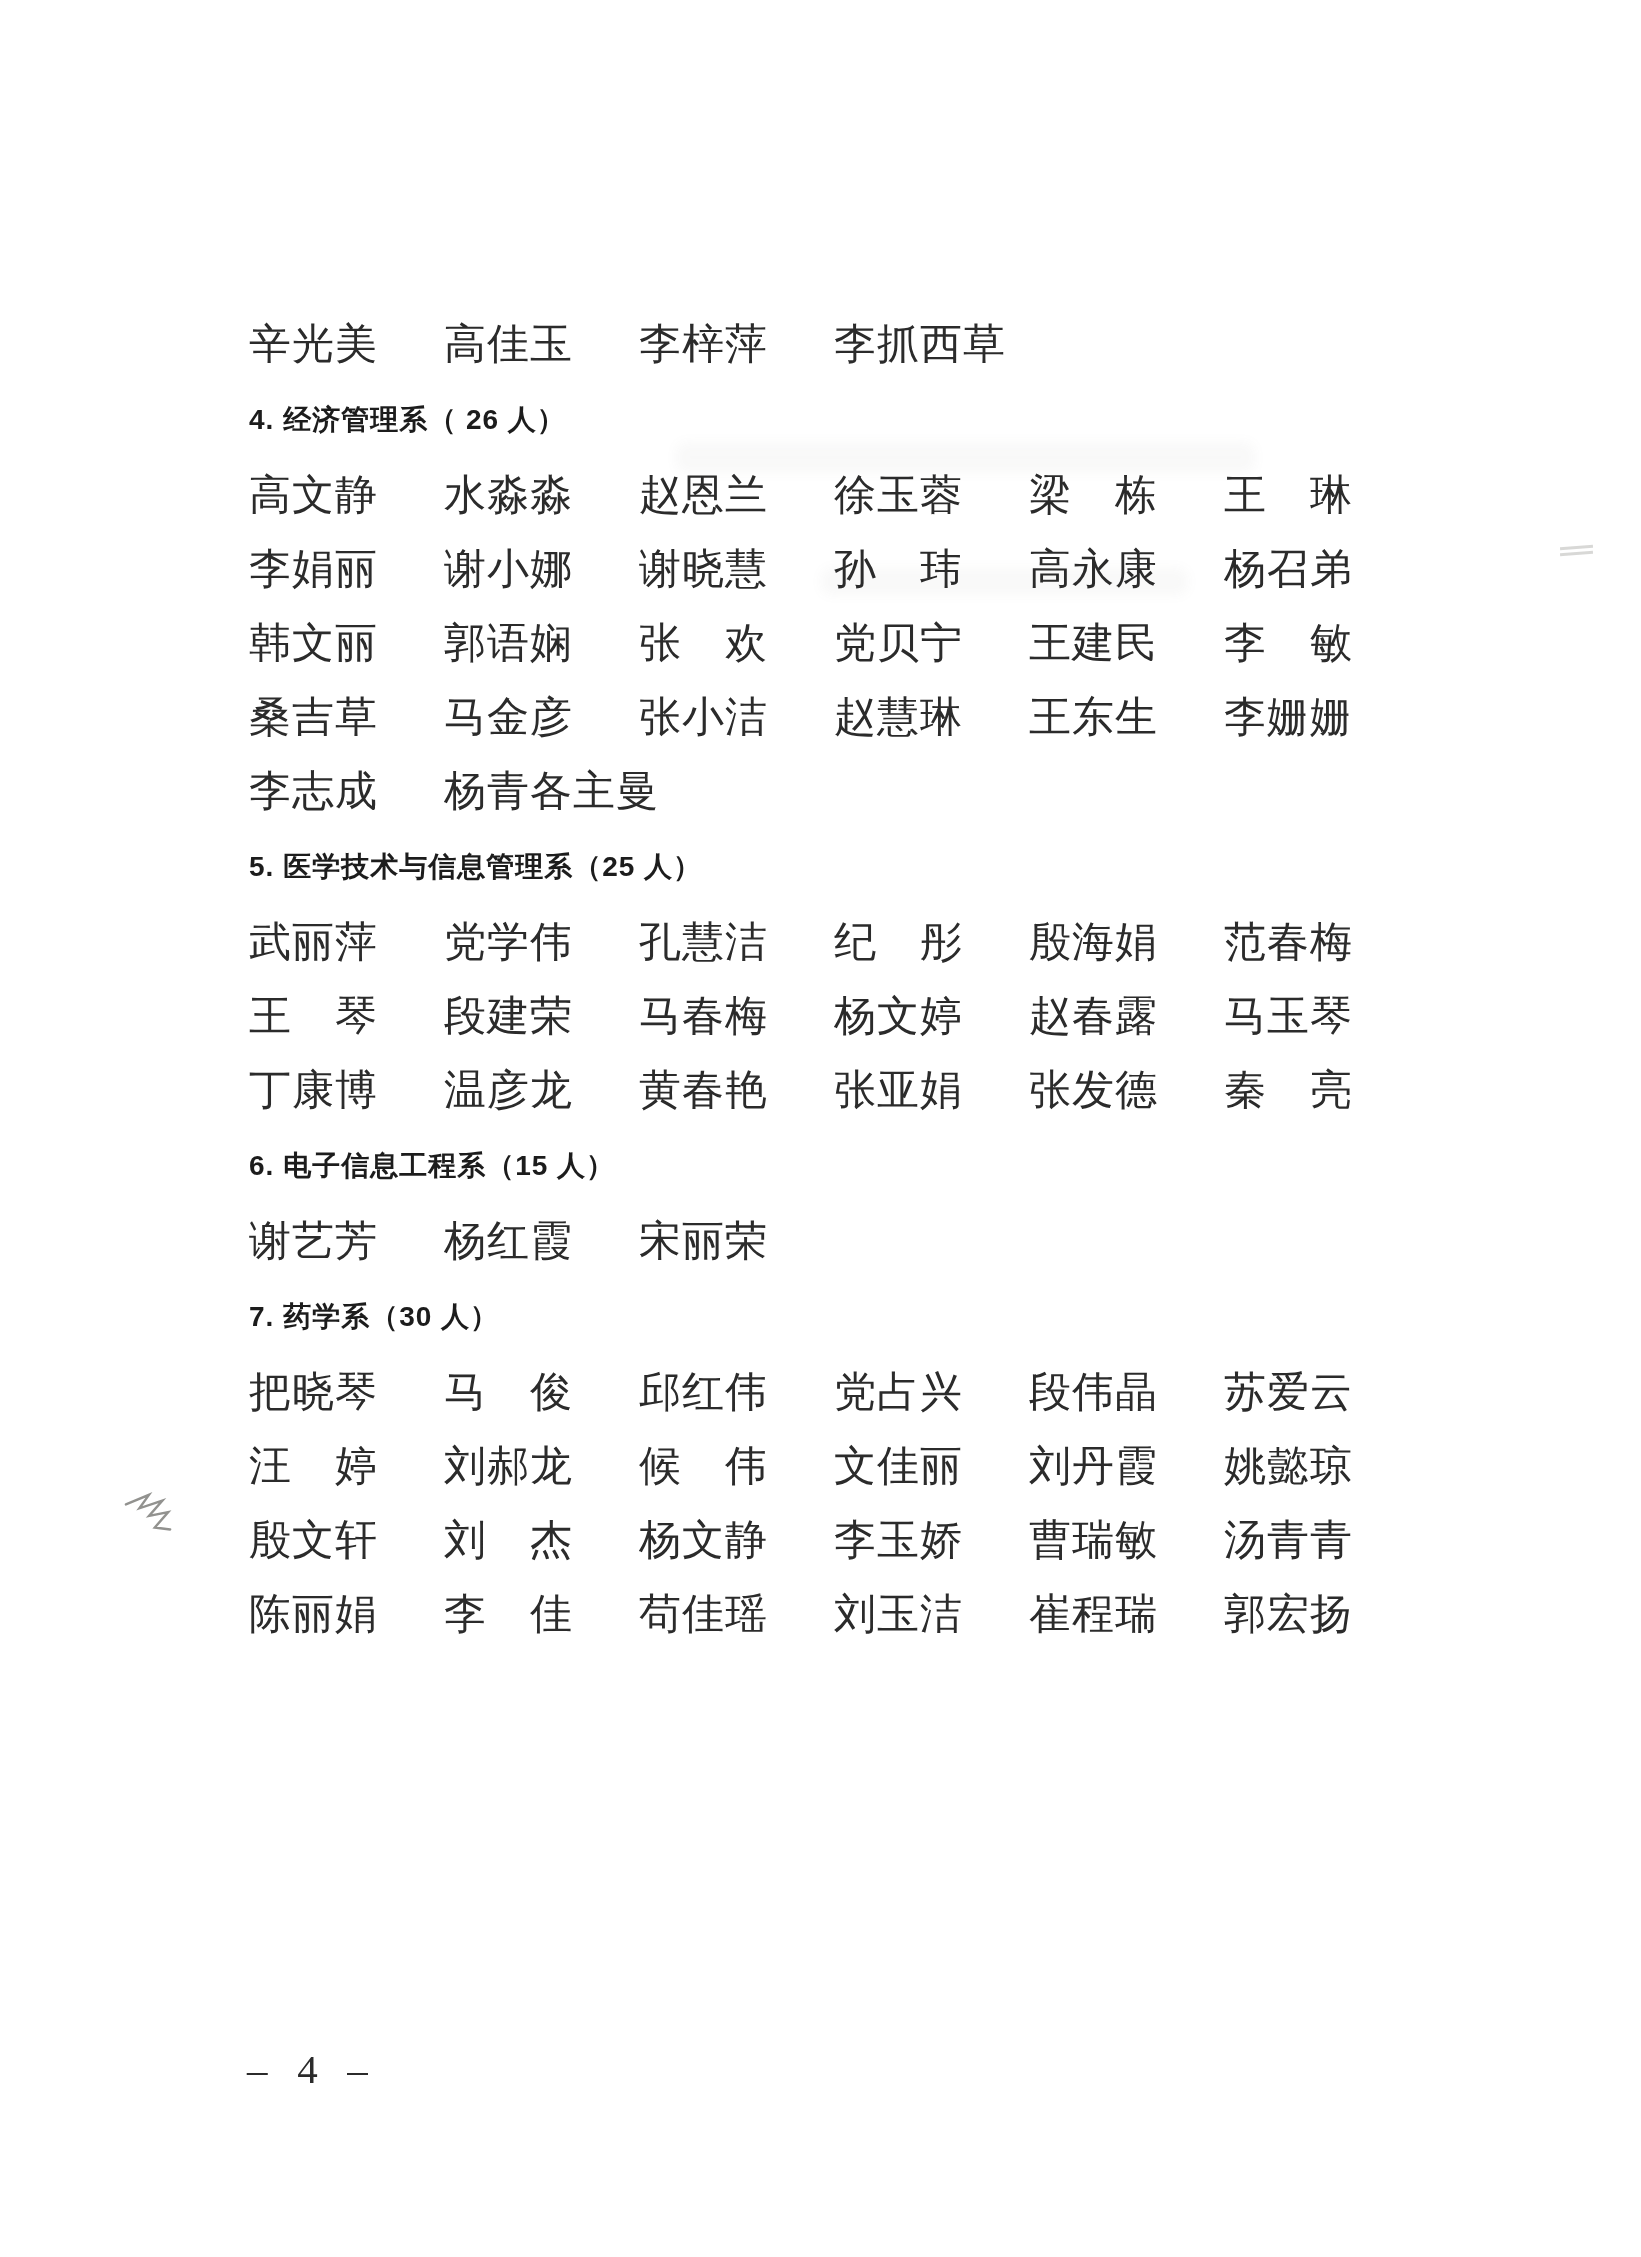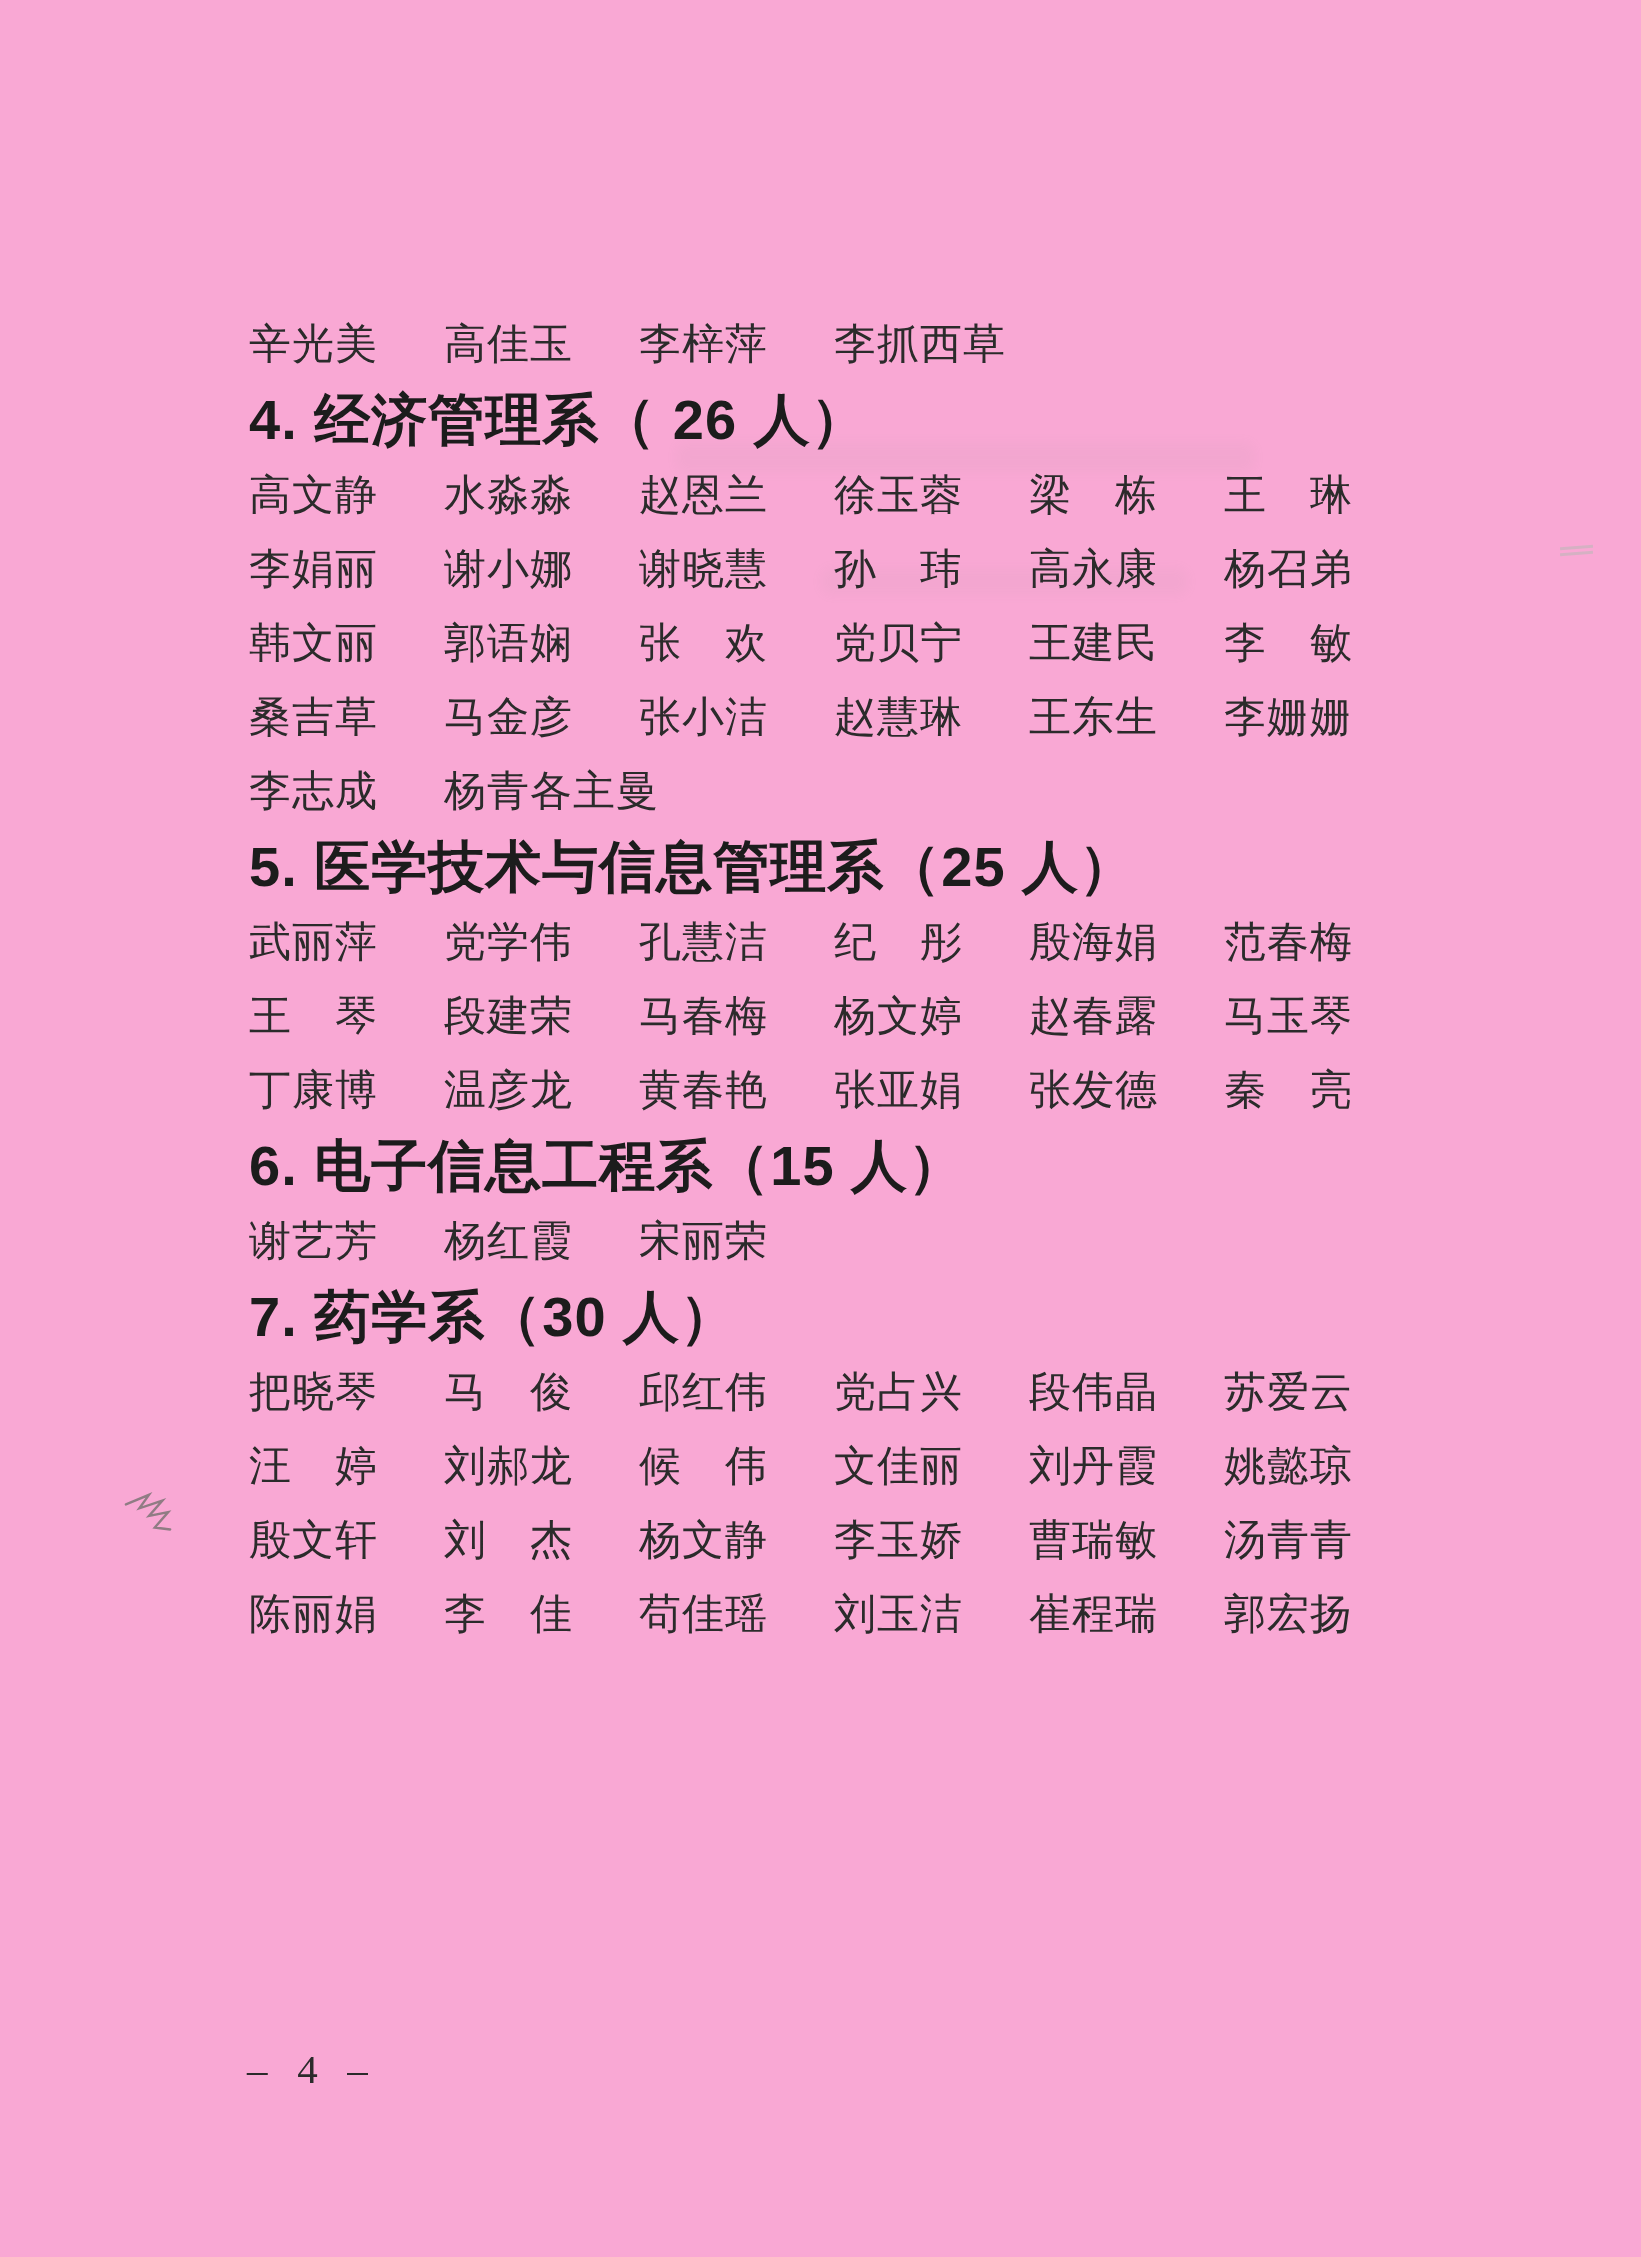--- a/index.html
+++ b/index.html
@@ -4,21 +4,21 @@
 <style>
   html, body {
     margin: 0;
     padding: 0;
     background: #e8e8e6;
   }
   .sheet {
     position: relative;
     width: 1641px;
     height: 2257px;
-    background: #f9a8d4;
+    background: #ffffff;
     overflow: hidden;
     font-family: "Liberation Serif", "DejaVu Serif", serif;
     color: #262626;
   }
   .content {
     position: absolute;
     left: 249px;
     top: 307px;
     width: 1217px;
   }
@@ -32,21 +32,21 @@
   }
   .person {
     white-space: nowrap;
     letter-spacing: 1px;
     color: #2b2b2b;
   }
   .section-title {
     height: 77px;
     display: flex;
     align-items: center;
-    font-size: 56px;
+    font-size: 28px;
     font-weight: bold;
     letter-spacing: 1px;
     color: #1c1c1c;
     font-family: "Liberation Sans", "DejaVu Sans", sans-serif;
     line-height: 1;
   }
   .page-number {
     position: absolute;
     left: 247px;
     top: 2045px;

